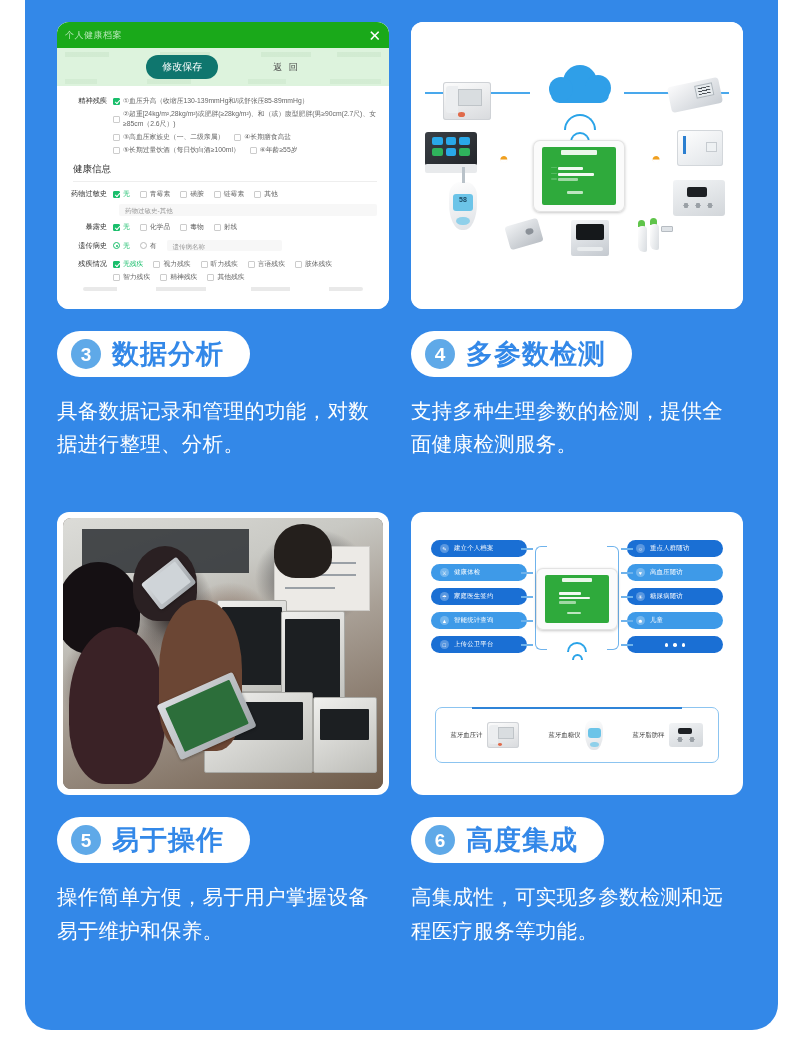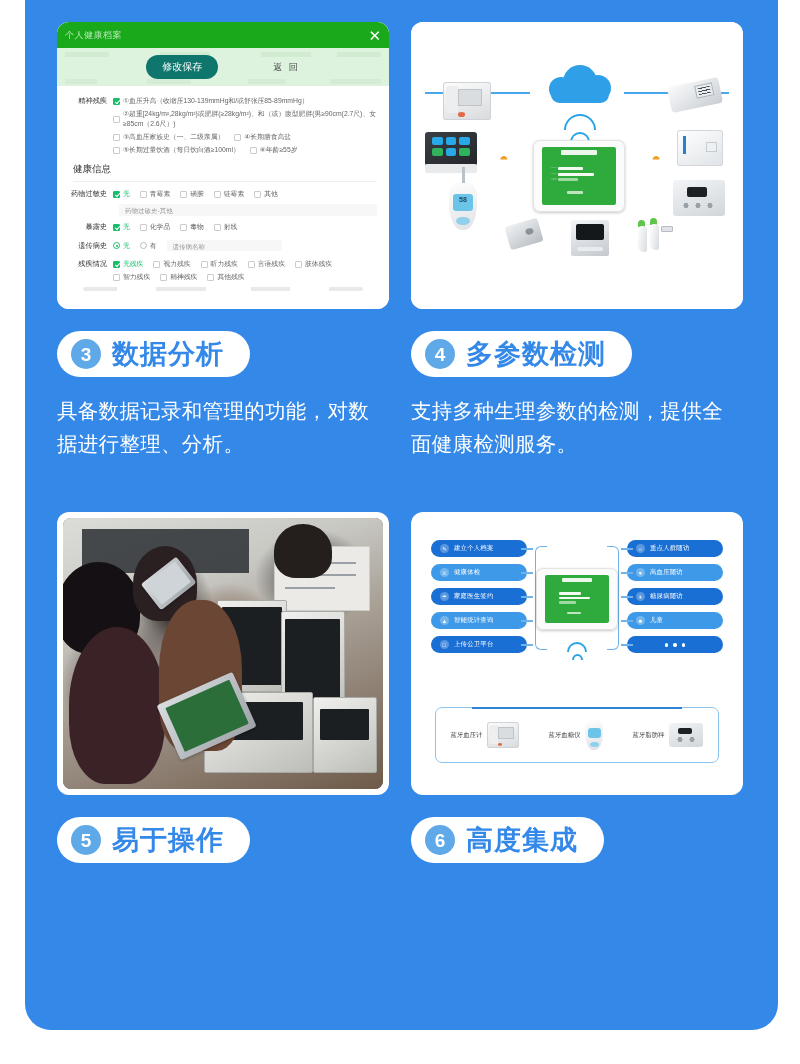--- a/index.html
+++ b/index.html
@@ -586,20 +586,21 @@
               </div>
           </div>
         </div>
 
         <div class="pill-wrap">
           <div class="pill">
             <span class="pill-num">5</span>
             <span class="pill-title">易于操作</span>
           </div>
         </div>
+        <div class="desc">操作简单方便，易于用户掌握设备易于维护和保养。</div>
       </div>
 
       <div class="col">
         <div class="card card-photo">
           <div class="integ">
 
             <div class="tags" style="left:14px; top:22px;">
               <div class="tag d1">
                 <span class="tico">✎</span>
                 <span>建立个人档案</span>
@@ -702,17 +703,18 @@
 
           </div>
         </div>
 
         <div class="pill-wrap">
           <div class="pill">
             <span class="pill-num">6</span>
             <span class="pill-title">高度集成</span>
           </div>
         </div>
+        <div class="desc">高集成性，可实现多参数检测和远程医疗服务等功能。</div>
       </div>
     </div>
 
   </div>
 </div>
 
 </body></html>

